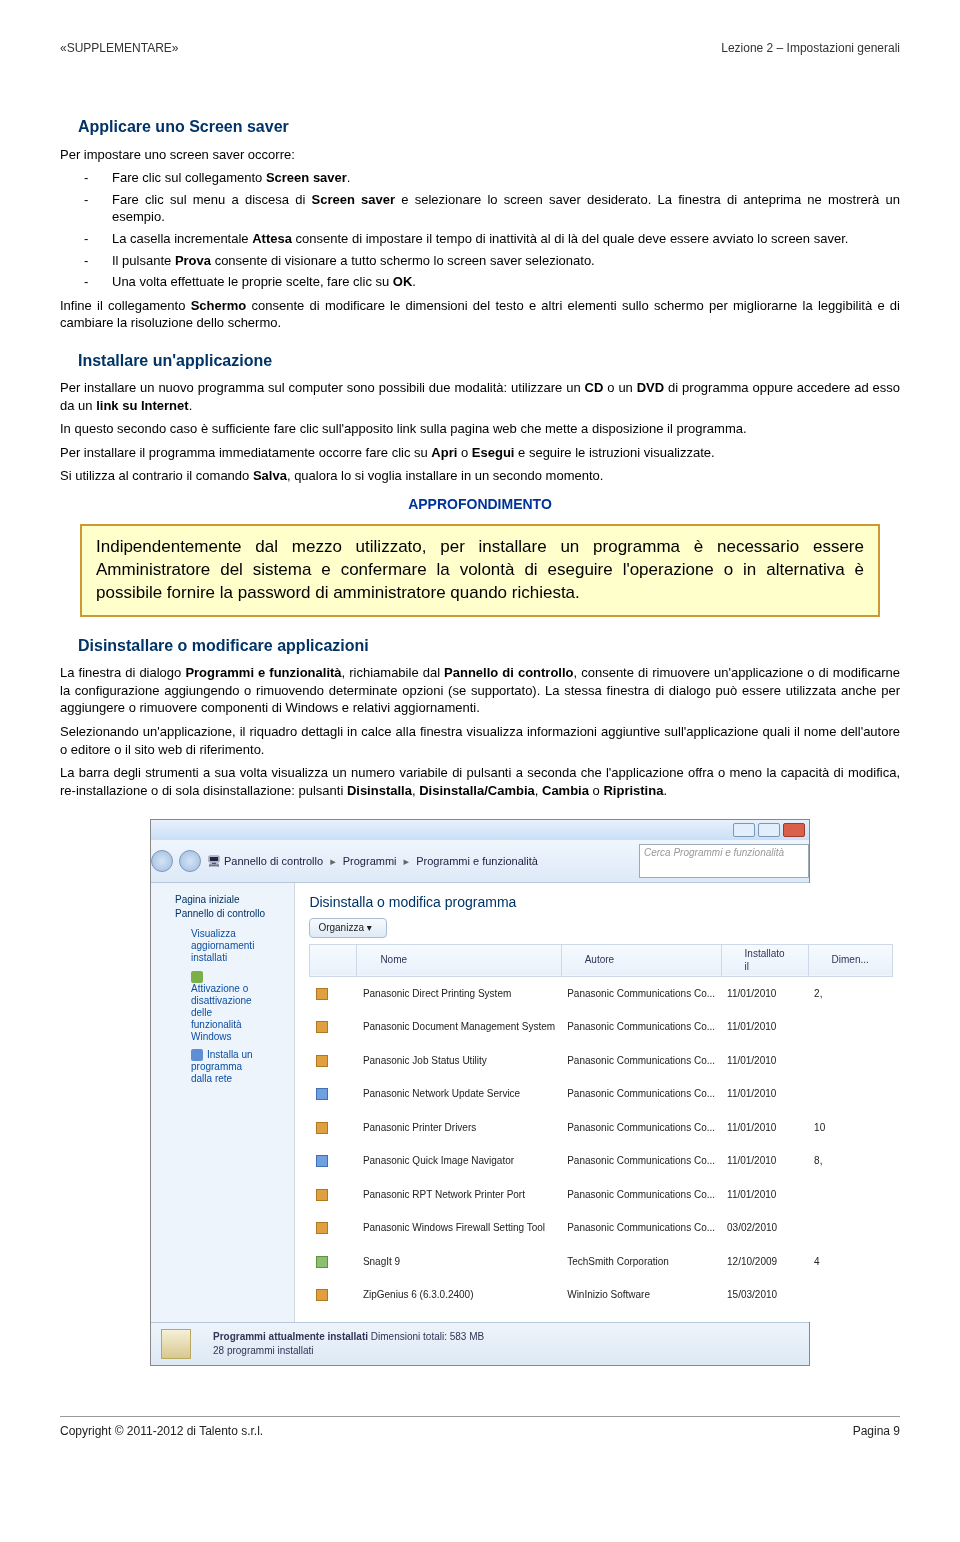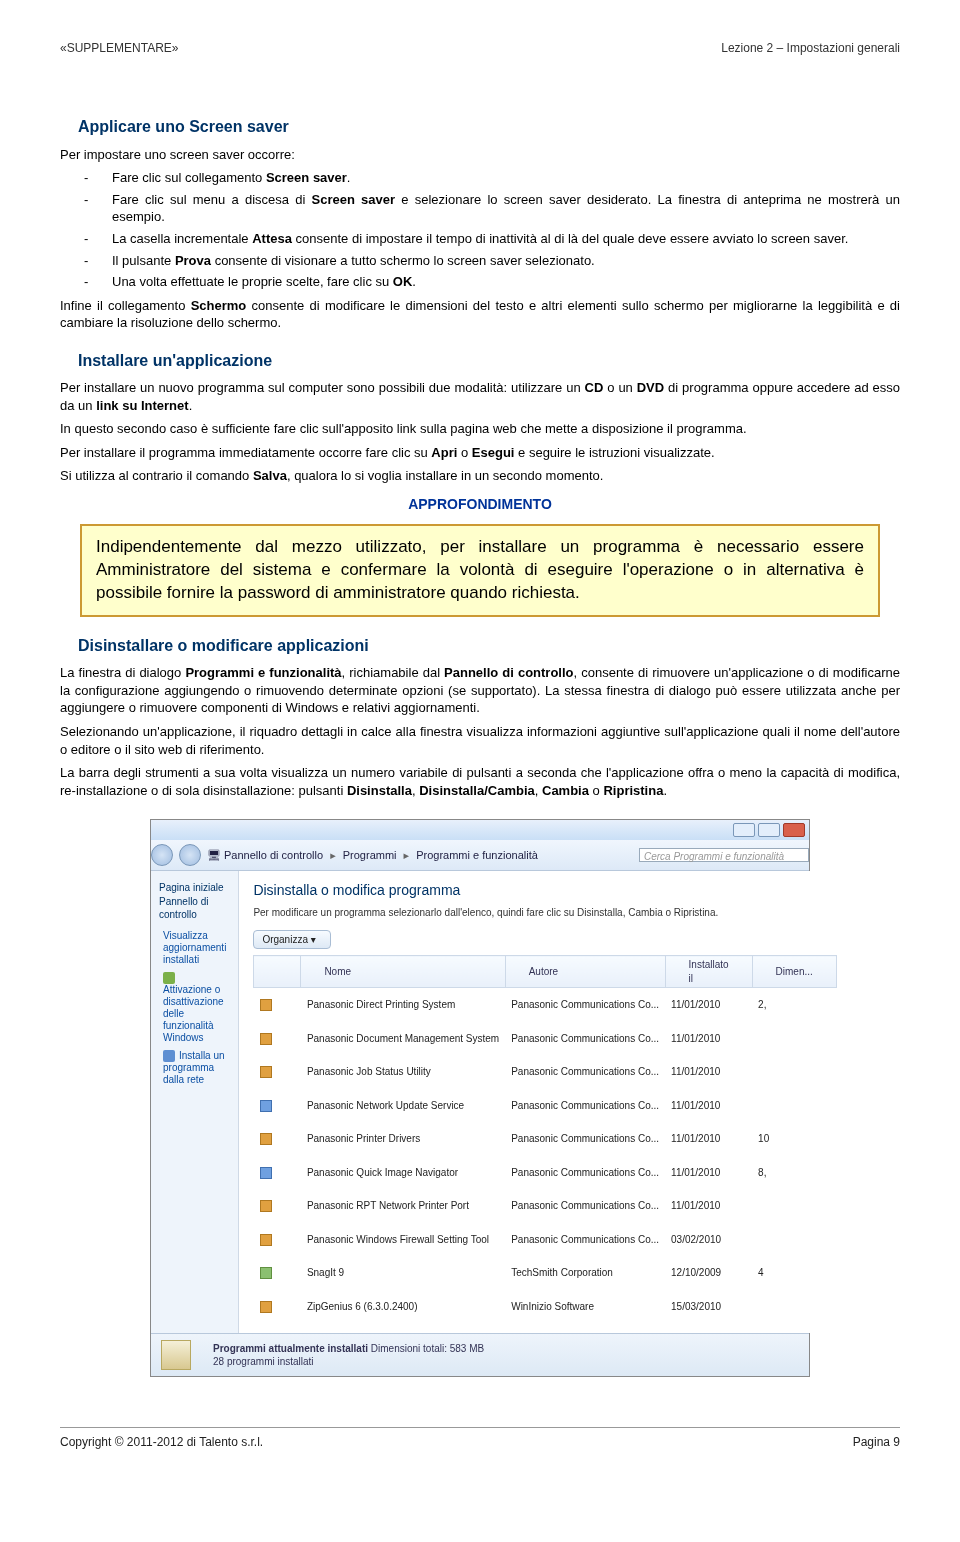--- a/index.html
+++ b/index.html
@@ -78,35 +78,35 @@
   }
   .navcircle {
     width: 22px; height: 22px; border-radius: 50%;
     background: radial-gradient(#d5e4f5, #9fbce0);
     border: 1px solid #7a97b8;
   }
   .crumb { color: #224; font-size: 11px; }
   .crumb .sep { color: #666; margin: 0 4px; }
   .searchbox {
     margin-left: auto;
-    width: 170px; height: 14px;
+    width: 170px; height: 34px;
     border: 1px solid #9ab; background: #fff;
     font-size: 10px; color: #999; padding: 1px 4px;
     font-style: italic;
   }
   .ss-main { display: flex; }
   .ss-side {
     width: 155px;
-    padding: 10px 8px;
+    padding: 10px 24px;
     background: #eef4fb;
     border-right: 1px solid #cfd9e6;
     font-size: 10px;
   }
   .ss-side .hdr { color: #003366; margin-bottom: 8px; }
-  .ss-side .lnk { color: #0b4fa3; margin: 6px 4px; cursor: pointer; line-height: 1.2; }
+  .ss-side .lnk { color: #0b4fa3; margin: 6px 16px; cursor: pointer; line-height: 1.2; }
   .ss-side .ico { display:inline-block; width:12px; height:12px; background:#7bb049; border-radius:2px; margin-right:4px; vertical-align:middle; }
   .ss-side .ico.blue { background:#5e8fd2; }
   .ss-content { flex:1; padding: 10px 14px; background: #fff; }
   .ss-content h3 { color: #003366; font-size: 14px; font-weight: normal; margin-bottom: 6px; }
   .ss-content .sub { color: #333; font-size: 10px; margin-bottom: 10px; }
   .org-btn {
     display:inline-block; padding: 2px 14px 2px 8px;
     background: linear-gradient(#f7fbff,#dee9f5);
     border: 1px solid #a9bdd4; border-radius: 4px;
     font-size: 10px; margin-bottom: 6px;
@@ -200,21 +200,20 @@
     <div class="ss-side">
       <div class="hdr">Pagina iniziale Pannello di controllo</div>
       <div id="sidelinks">
           <div class="lnk">Visualizza aggiornamenti installati</div>
           <div class="lnk"><span class="ico"></span>Attivazione o disattivazione delle funzionalità Windows</div>
           <div class="lnk"><span class="ico blue"></span>Installa un programma dalla rete</div>
         </div>
     </div>
     <div class="ss-content">
       <h3>Disinstalla o modifica programma</h3>
-      <div class="sub">Per modificare un programma selezionarlo dall'elenco, quindi fare clic su Disinstalla, Cambia o Ripristina.</div>
       <div class="org-btn">Organizza ▾</div>
       <table class="plist">
         <thead>
             <tr id="thead-row">
               <th style="width: 16px;"></th>
               <th>Nome</th>
               <th>Autore</th>
               <th>Installato il</th>
               <th>Dimen...</th>
             </tr>

